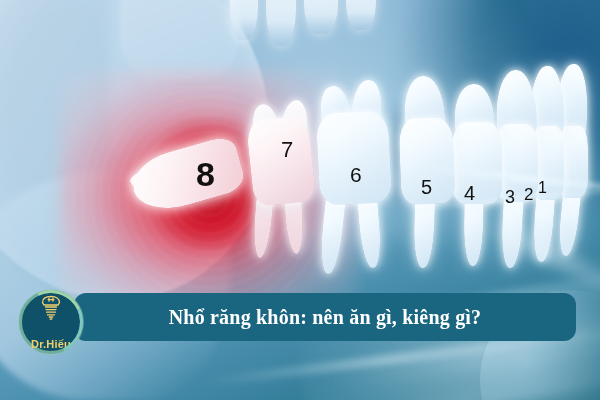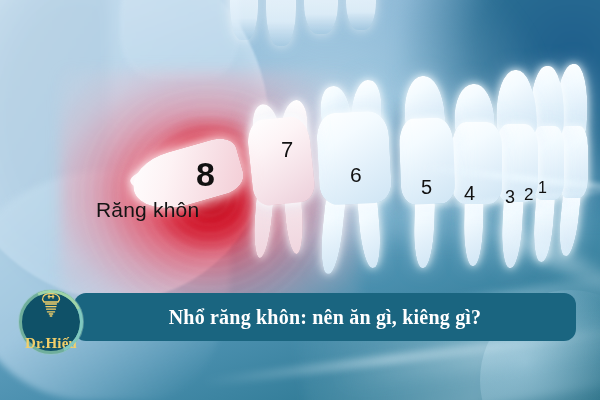--- a/index.html
+++ b/index.html
@@ -226,22 +226,22 @@
     box-shadow:0 0 0 1px rgba(150,200,190,.5);
   }
   .logo-ring-accent{
     position:absolute;left:19px;top:290px;width:64px;height:64px;border-radius:50%;
     border:3px solid transparent;
     border-top-color:#9fd4a8;border-right-color:#7fc8c0;
     box-sizing:border-box;transform:rotate(20deg);
   }
   .logo-mark{margin-top:-2px;}
   .logo-text{
-    color:#f2cf6a;font-size:15px;font-weight:700;margin-top:11px;
-    font-family:Liberation Serif, serif;letter-spacing:.2px;
+    color:#f2cf6a;font-size:11px;font-weight:700;margin-top:11px;
+    font-family:Liberation Sans, sans-serif;letter-spacing:.2px;
   }
 </style>
 </head>
 <body>
 
 <div id="stage">
 
   <div class="bg-base"></div>
   <div class="bg-dark-left"></div>
   <div class="bg-dark-topright"></div>
@@ -311,21 +311,20 @@
 
   <div class="num n8">8</div>
   <div class="num n7">7</div>
   <div class="num n6">6</div>
   <div class="num n5">5</div>
   <div class="num n4">4</div>
   <div class="num n3">3</div>
   <div class="num n2">2</div>
   <div class="num n1">1</div>
 
-  <div class="rang-khon">Răng khôn</div>
 
   <div class="banner">
     <span class="banner-title">Nhổ răng khôn: nên ăn gì, kiêng gì?</span>
   </div>
 
   <div class="logo">
     <span class="logo-mark">
       <svg width="30" height="30" viewBox="0 0 30 30" aria-hidden="true">
         <g fill="none" stroke="#f2cf6a" stroke-width="1.3" stroke-linecap="round">
           <path d="M6.5 9.5 C6.5 5.5, 10 3.5, 15 3.5 C20 3.5, 23.5 5.5, 23.5 9.5 L22 12 L8 12 Z"></path>

